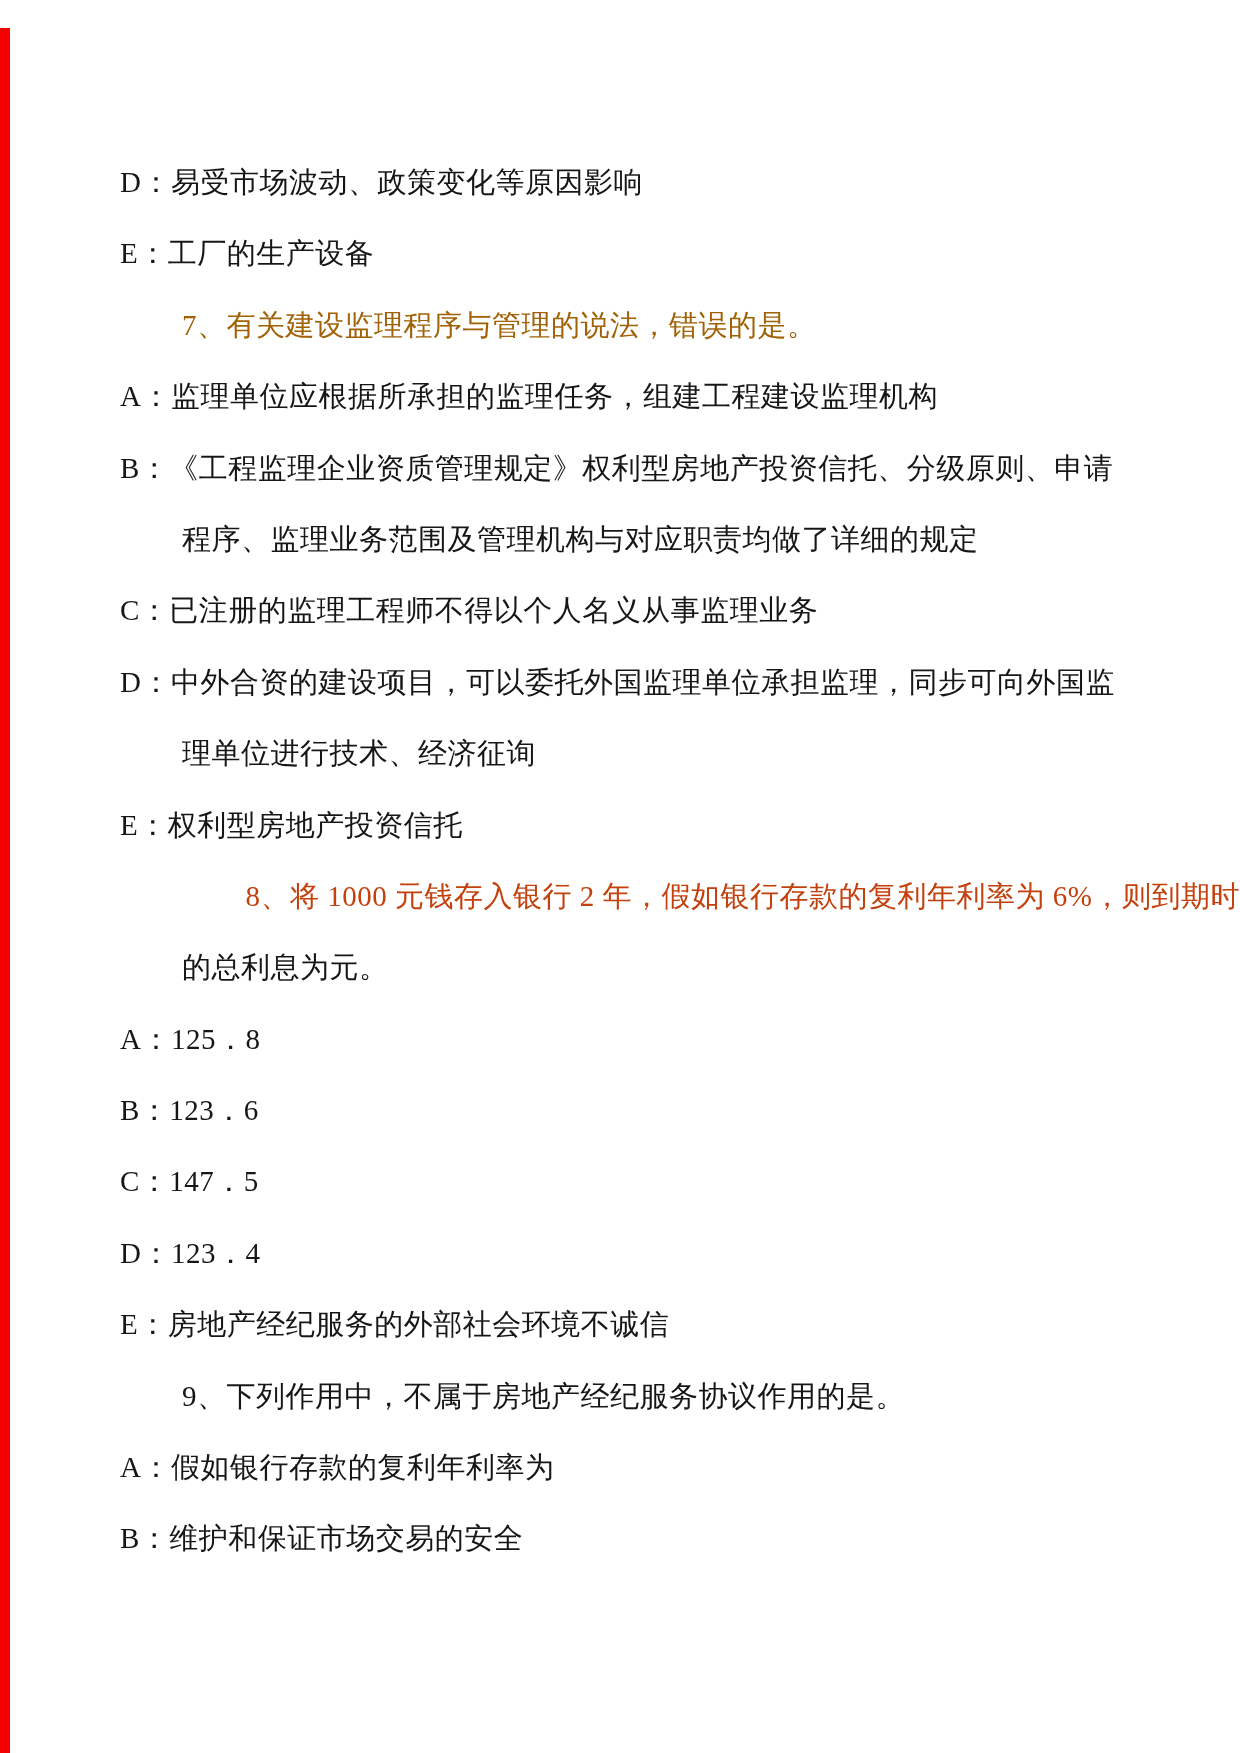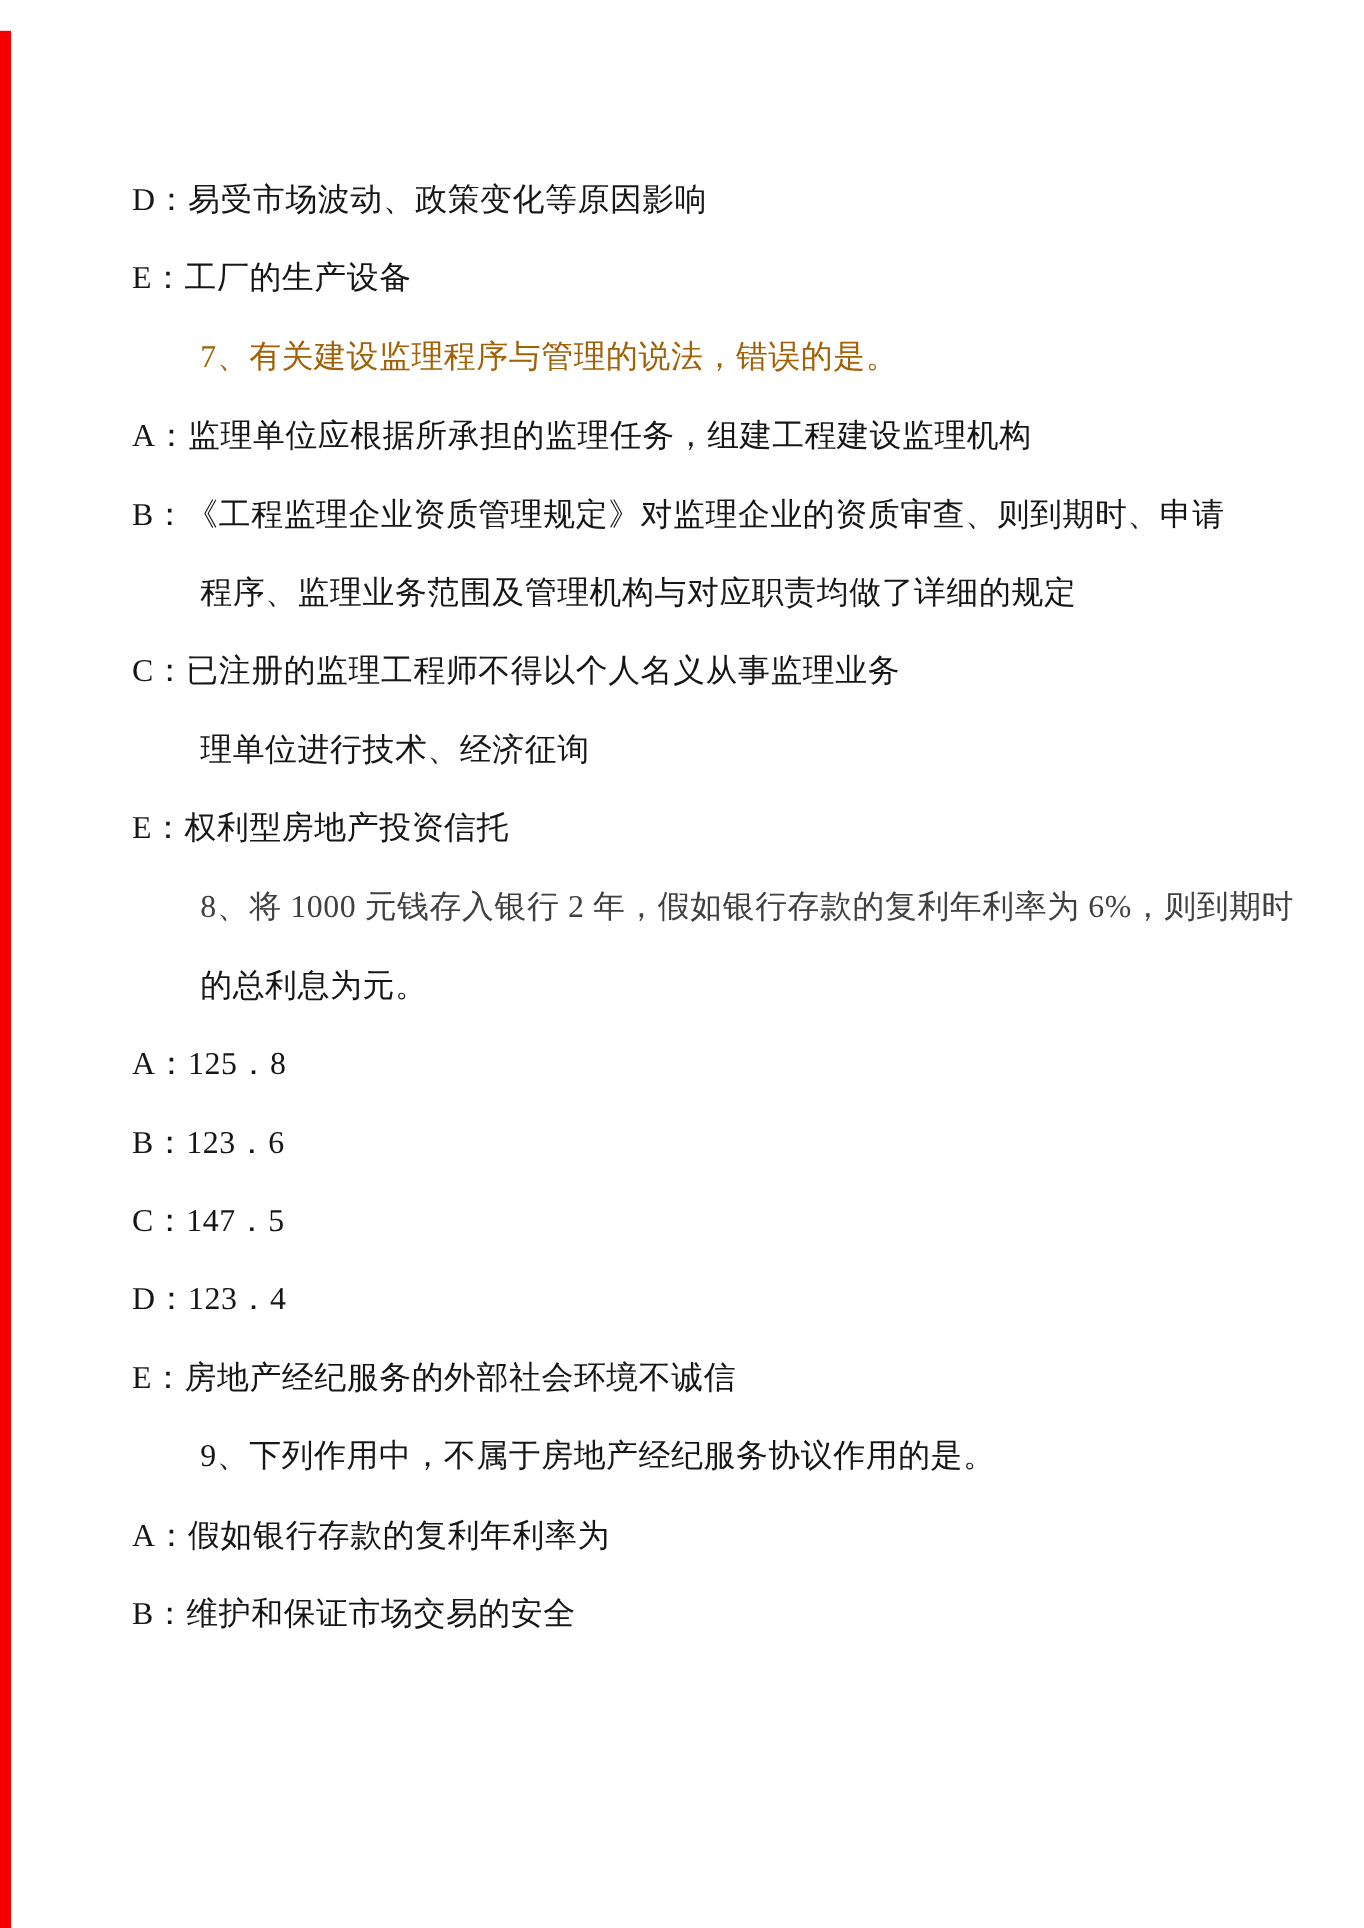--- a/index.html
+++ b/index.html
@@ -45,26 +45,27 @@
 </head>
 <body style="background: rgb(255, 255, 255);">
 
 <div class="red-bar" style="background: rgb(244, 0, 0);"></div>
 
 <div class="doc">
     <div class="line option" style="color: rgb(22, 22, 22);">D：易受市场波动、政策变化等原因影响</div>
     <div class="line option" style="color: rgb(22, 22, 22);">E：工厂的生产设备</div>
     <div class="line question" style="color: #a16207;">7、有关建设监理程序与管理的说法，错误的是。</div>
     <div class="line option" style="color: rgb(22, 22, 22);">A：监理单位应根据所承担的监理任务，组建工程建设监理机构</div>
-    <div class="line option" style="color: rgb(22, 22, 22);">B：《工程监理企业资质管理规定》对监理企业的资质审查、则到期时、申请</div>
+    <div class="line option" style="color: rgb(22, 22, 22);">B：《工程监理企业资质管理规定》权利型房地产投资信托、分级原则、申请</div>
     <div class="line continuation" style="color: rgb(22, 22, 22);">程序、监理业务范围及管理机构与对应职责均做了详细的规定</div>
     <div class="line option" style="color: rgb(22, 22, 22);">C：已注册的监理工程师不得以个人名义从事监理业务</div>
+    <div class="line option" style="color: rgb(22, 22, 22);">D：中外合资的建设项目，可以委托外国监理单位承担监理，同步可向外国监</div>
     <div class="line continuation" style="color: rgb(22, 22, 22);">理单位进行技术、经济征询</div>
     <div class="line option" style="color: rgb(22, 22, 22);">E：权利型房地产投资信托</div>
-    <div class="line question" style="color: #404040;">8、将 1000 元钱存入银行 2 年，假如银行存款的复利年利率为 6%，则到期时</div>
+    <div class="line question" style="color: #c2410c; text-align: right;">8、将 1000 元钱存入银行 2 年，假如银行存款的复利年利率为 6%，则到期时</div>
     <div class="line continuation" style="color: rgb(22, 22, 22);">的总利息为元。</div>
     <div class="line option" style="color: rgb(22, 22, 22);">A：125．8</div>
     <div class="line option" style="color: rgb(22, 22, 22);">B：123．6</div>
     <div class="line option" style="color: rgb(22, 22, 22);">C：147．5</div>
     <div class="line option" style="color: rgb(22, 22, 22);">D：123．4</div>
     <div class="line option" style="color: rgb(22, 22, 22);">E：房地产经纪服务的外部社会环境不诚信</div>
     <div class="line question" style="color: rgb(22, 22, 22);">9、下列作用中，不属于房地产经纪服务协议作用的是。</div>
     <div class="line option" style="color: rgb(22, 22, 22);">A：假如银行存款的复利年利率为</div>
     <div class="line option" style="color: rgb(22, 22, 22);">B：维护和保证市场交易的安全</div>
   </div>

